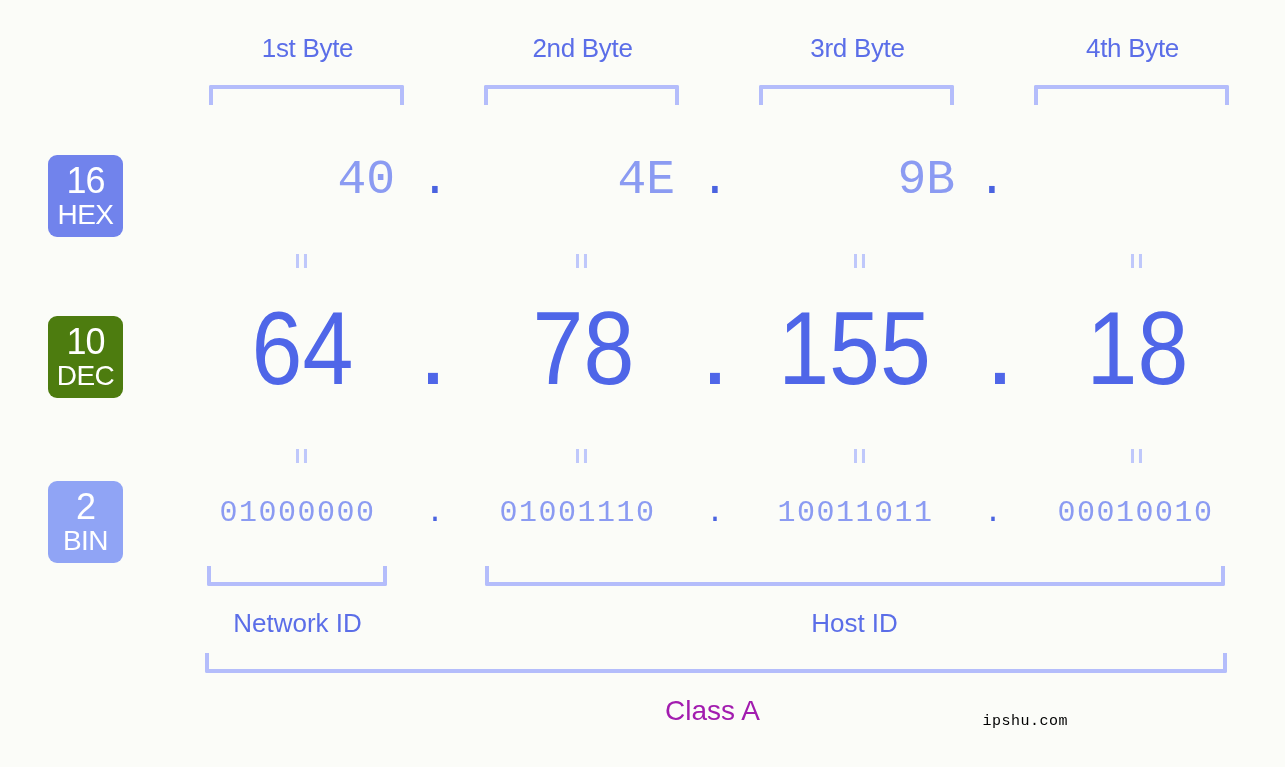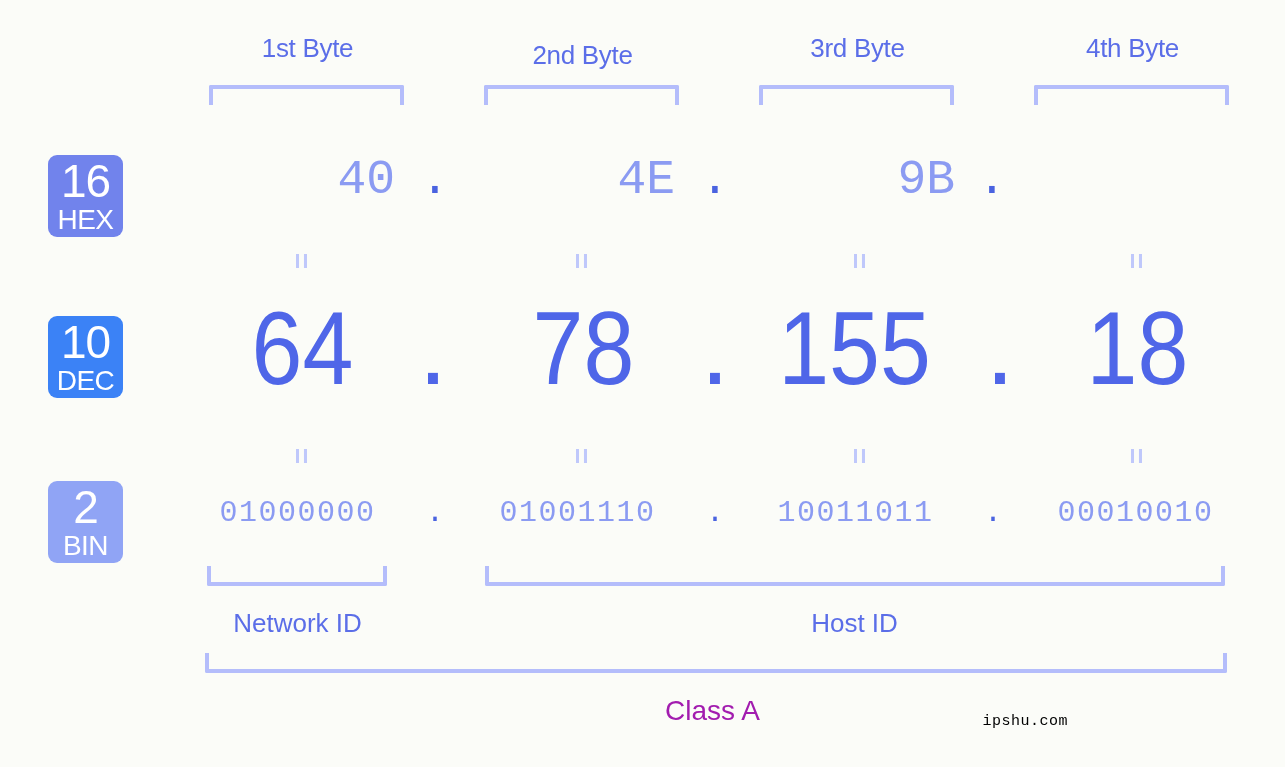--- a/index.html
+++ b/index.html
@@ -62,32 +62,32 @@
     height: 82px;
     border-radius: 9px;
     display: flex;
     flex-direction: column;
     align-items: center;
     justify-content: center;
     color: #ffffff;
     line-height: 1;
   }
   .badge .num {
-    font-size: 46px;
+    font-size: 36px;
     font-family: "Liberation Sans", sans-serif;
     letter-spacing: -1px;
     margin-bottom: 2px;
   }
   .badge .sys {
     font-size: 28px;
     font-family: Liberation Sans, sans-serif;
     letter-spacing: -0.5px;
   }
   .badge-hex { top: 155px; background: #7183ec; }
-  .badge-dec { top: 316px; background: #3b82f6; }
+  .badge-dec { top: 316px; background: #4d7c0f; }
   .badge-bin { top: 481px; background: #90a4f5; }
 
   
   .val-hex {
     position: absolute;
     top: 156px;
     text-align: right;
     font-size: 48px;
     font-family: "Liberation Mono", "DejaVu Sans Mono", monospace;
     color: #8b9bf2;
@@ -189,21 +189,21 @@
     font-family: "Liberation Mono", "DejaVu Sans Mono", monospace;
     letter-spacing: 0.5px;
   }
 </style>
 </head>
 <body>
 
 <div class="stage">
 
   <div class="byte-label" style="left:210px;width:195px;">1st Byte</div>
-  <div class="byte-label" style="left:485px;width:195px;margin-top:7px;">2nd Byte</div>
+  <div class="byte-label" style="left:485px;width:195px;">2nd Byte</div>
   <div class="byte-label" style="left:760px;width:195px;">3rd Byte</div>
   <div class="byte-label" style="left:1035px;width:195px;">4th Byte</div>
 
   <div class="bracket-down" style="left:209px;top:85px;width:195px;"></div>
   <div class="bracket-down" style="left:484px;top:85px;width:195px;"></div>
   <div class="bracket-down" style="left:759px;top:85px;width:195px;"></div>
   <div class="bracket-down" style="left:1034px;top:85px;width:195px;"></div>
 
   <div class="badge badge-hex">
     <span class="num">16</span>

